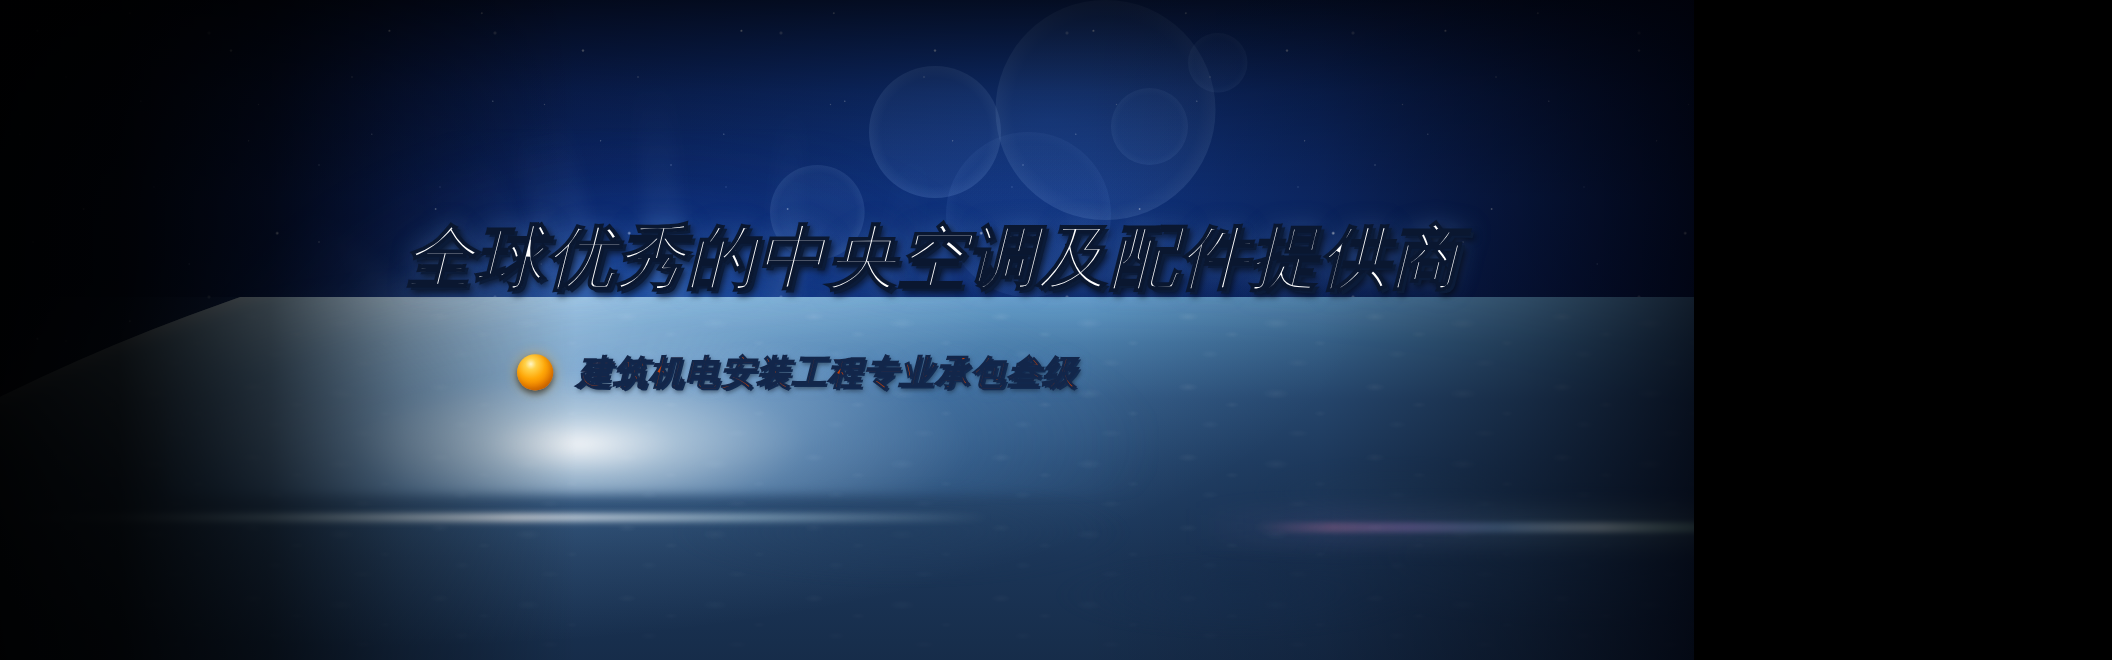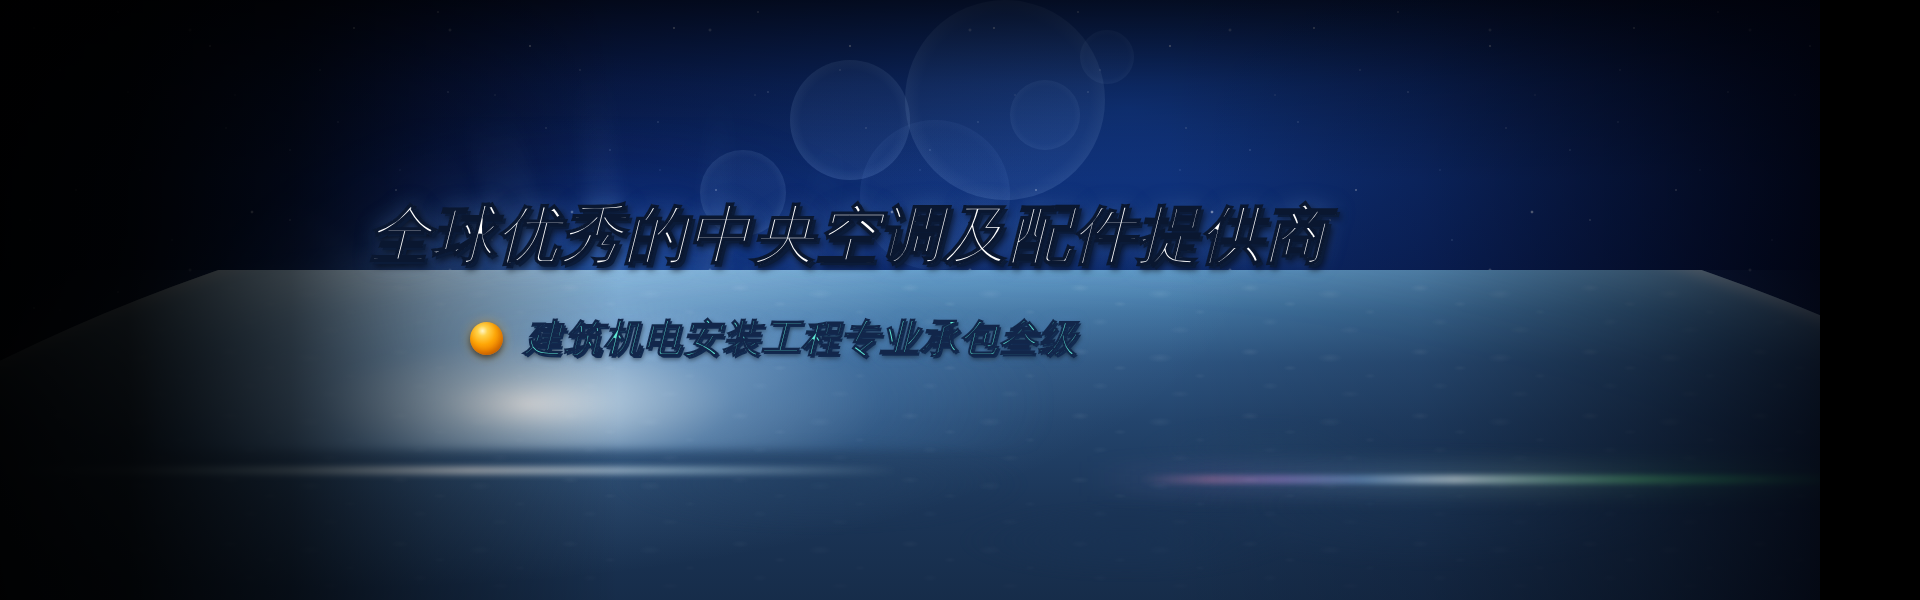--- a/index.html
+++ b/index.html
@@ -1,19 +1,19 @@
 <!DOCTYPE html>
 <html><head>
 <meta charset="utf-8">
 <style>
   html,body{margin:0;padding:0;background:#000;}
   body{width:1920px;height:600px;overflow:hidden;font-family:"Liberation Sans","DejaVu Sans",sans-serif;}
 
   #banner{
-    position:relative;width:1820px;height:600px;overflow:hidden;
+    position:relative;width:1540px;height:600px;overflow:hidden;
     background:#02040d;
   }
 
   
   .layer{position:absolute;inset:0;pointer-events:none;}
 
   
   .bg-space{
     background:
       radial-gradient(ellipse 1500px 680px at 62% 18%, #123a8a 0%, #0d2a6b 22%, #08184a 48%, #041031 68%, #02071b 85%, #01030c 100%),
@@ -225,23 +225,23 @@
   .bullets{position:absolute;left:470px;top:312px;}
   .bullet-row{display:flex;align-items:center;height:52px;margin-bottom:6px;}
   .dot{
     width:33px;height:33px;border-radius:50%;flex:0 0 auto;margin-right:22px;
     background:
       radial-gradient(circle at 38% 27%, #fff6c8 0%, #ffd24a 16%, #ffa808 42%, #f58b00 64%, #d96e00 84%, #a84f00 100%);
     box-shadow:0 3px 6px rgba(0,0,0,.55), 0 0 12px rgba(255,170,30,.45),
                inset -2px -3px 6px rgba(150,60,0,.4);
   }
   .bullet-text{
-    font-size:38px;font-weight:bold;font-style:italic;
+    font-size:31px;font-weight:bold;font-style:italic;
     letter-spacing:1.5px;white-space:nowrap;line-height:1;
-    color:#5eead4;
+    color:#c2410c;
     -webkit-text-stroke:1.1px #12264a;
     text-shadow:
       2px 2px 0 #122a50,
       2px 3px 5px rgba(0,0,0,.6),
       0 0 14px rgba(90,150,230,.3);
   }
 </style>
 </head>
 <body>
 

